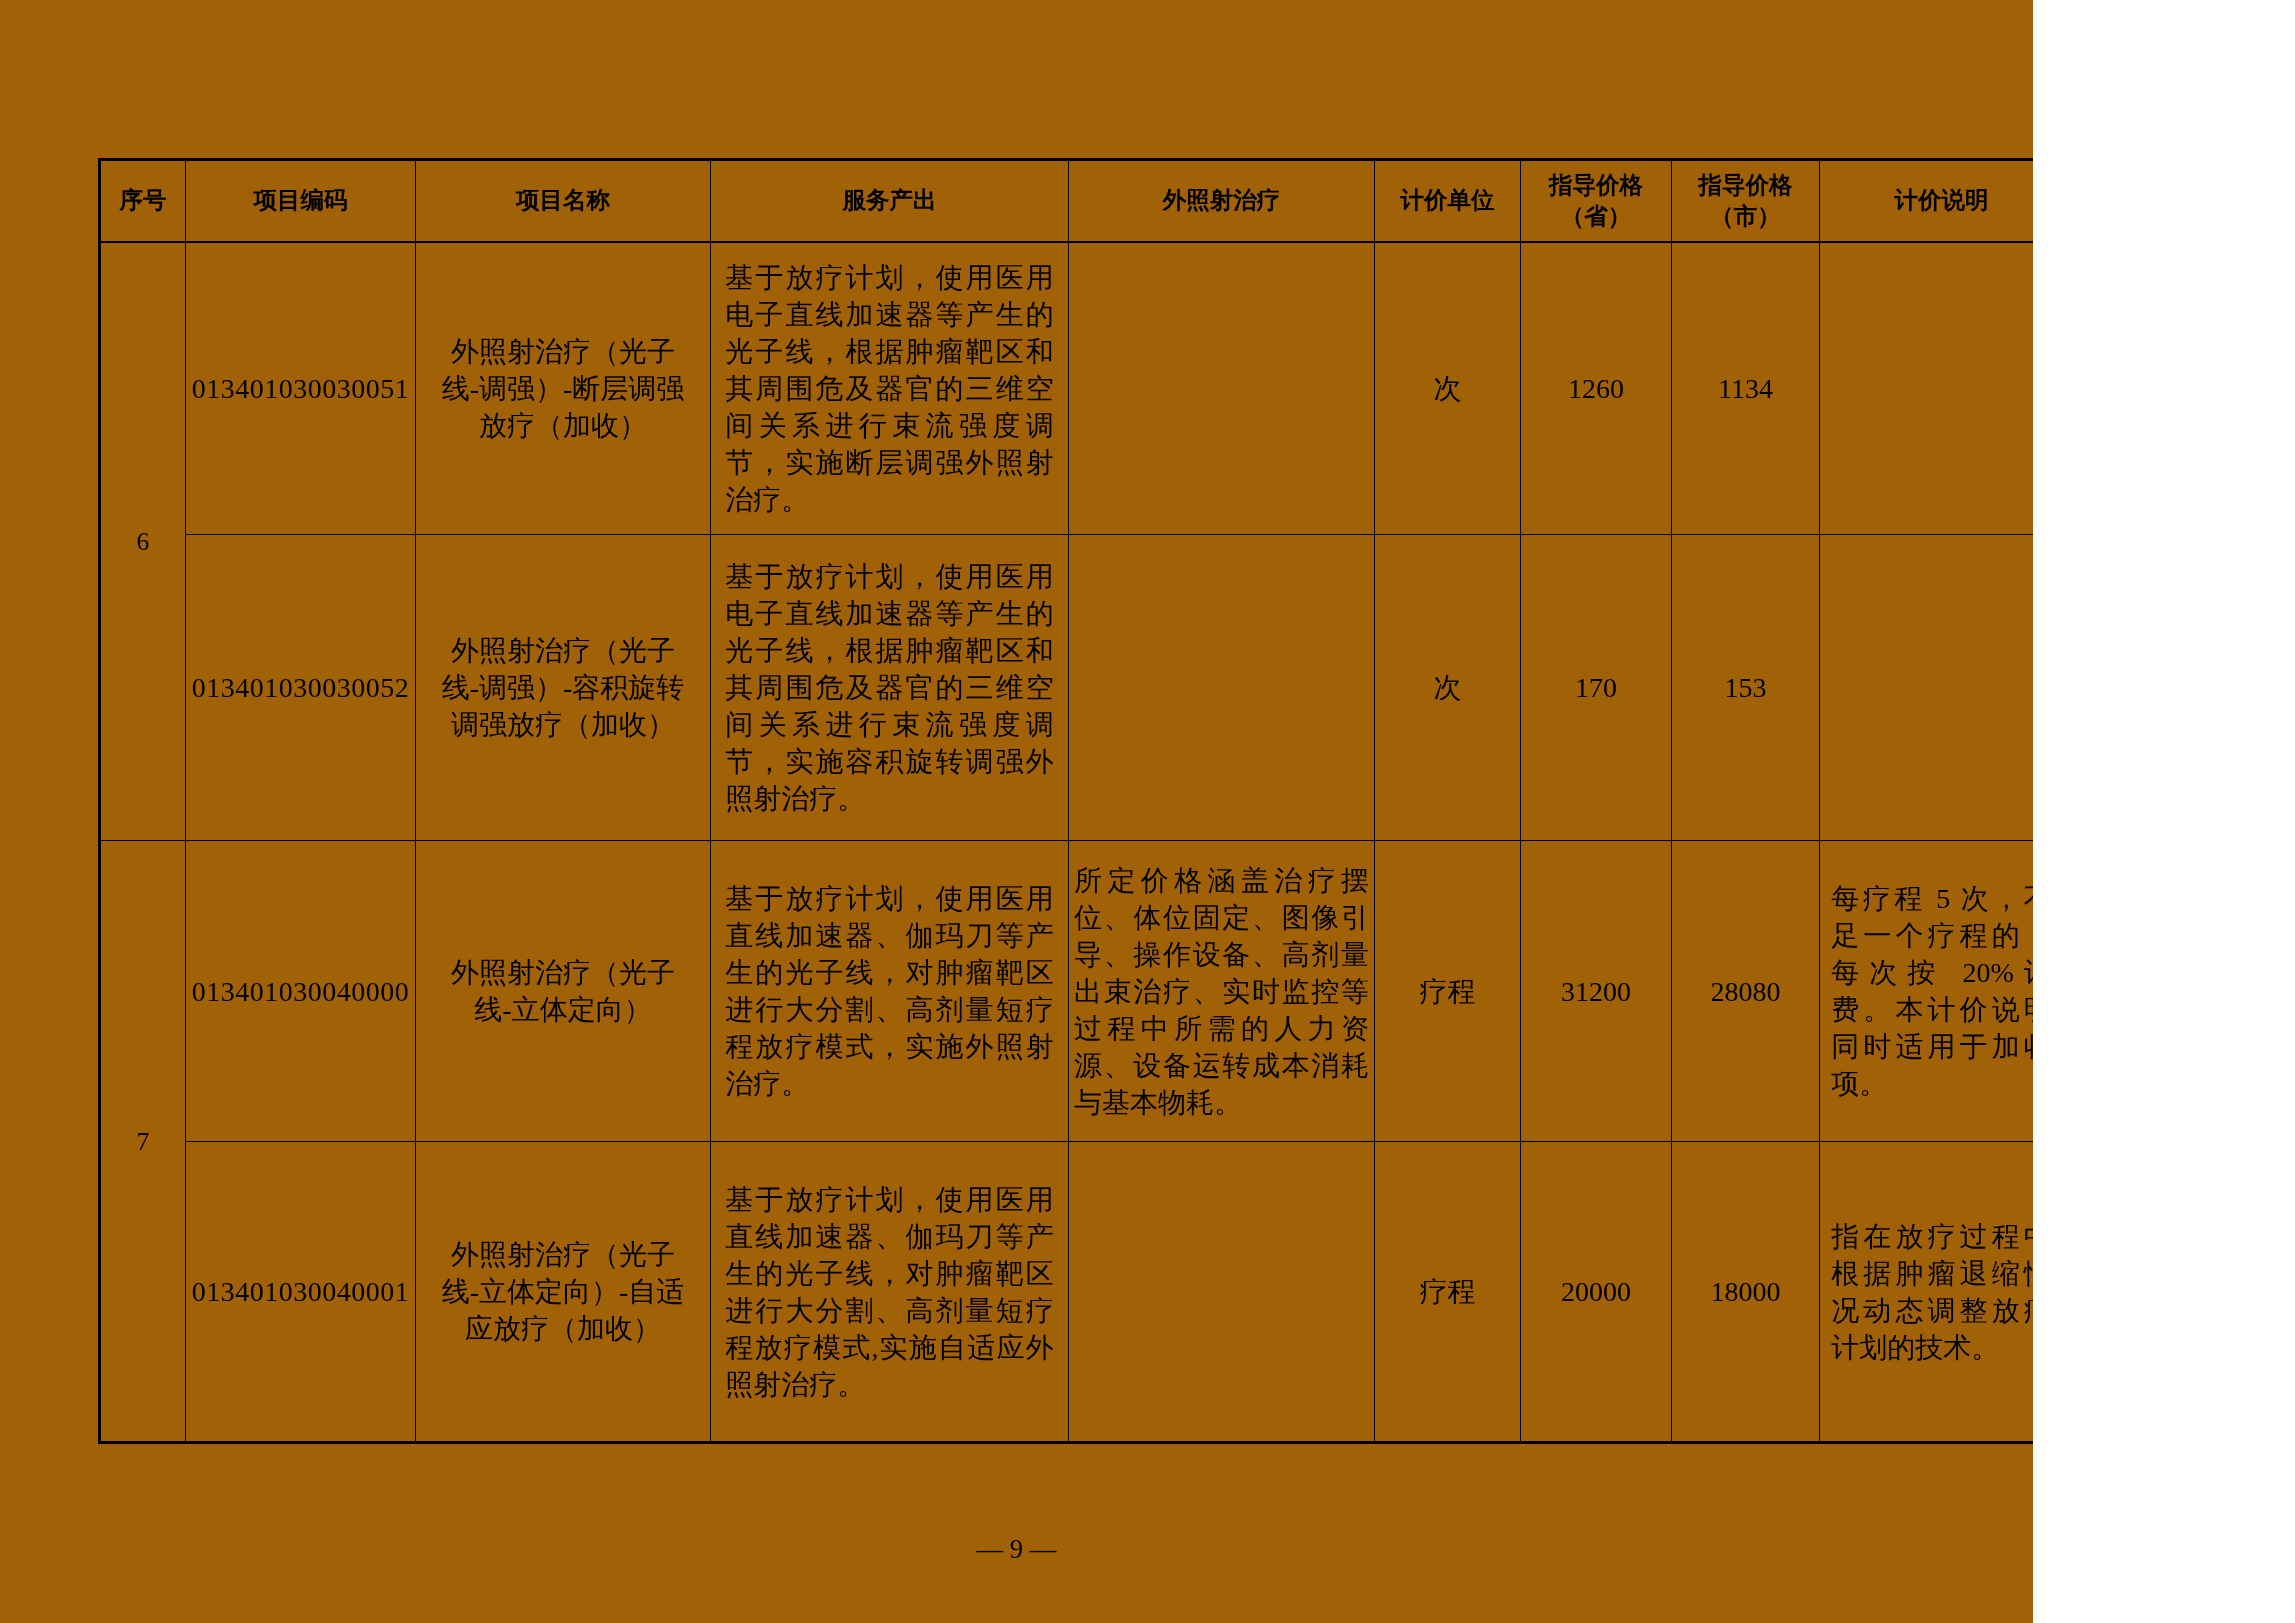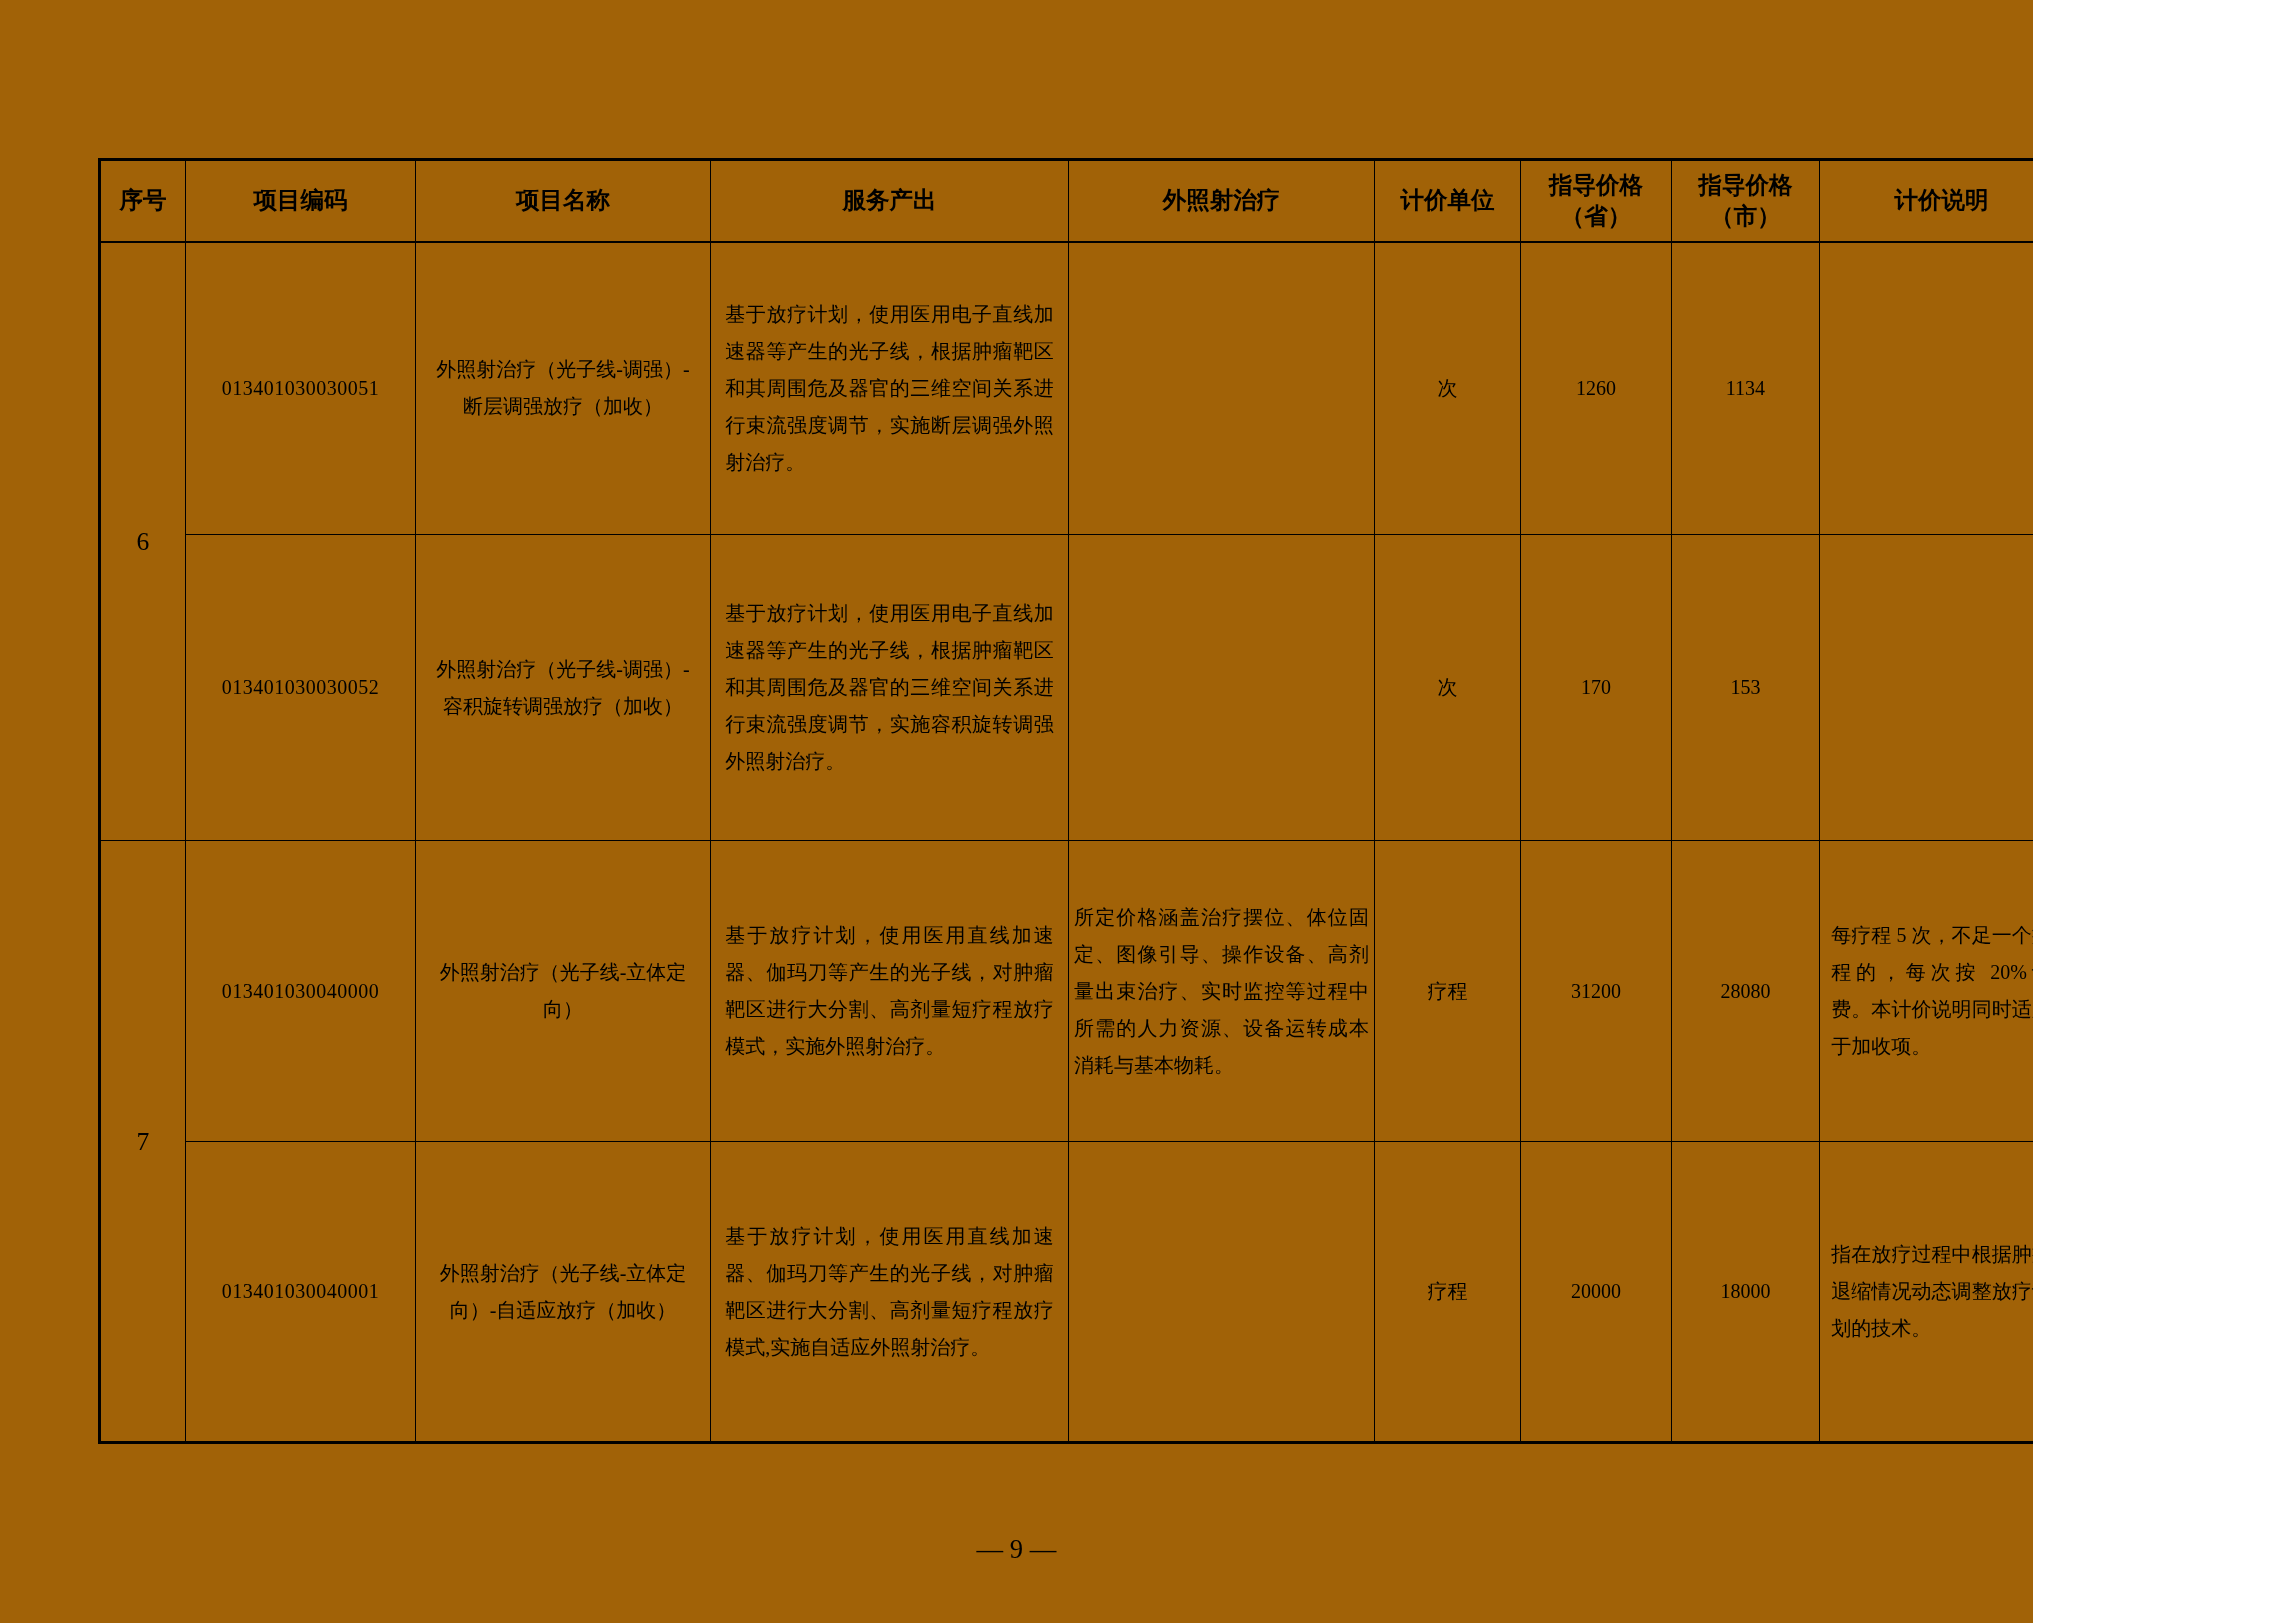--- a/index.html
+++ b/index.html
@@ -41,21 +41,21 @@
   .price-table th {
     font-family: "Liberation Sans", sans-serif;
     font-weight: 700;
     font-size: 23.5px;
     text-align: center;
     line-height: 1.3;
     padding: 0 3.1px;
   }
   .th-pre { white-space: pre-line; }
   .price-table td {
-    font-size: 20px;
+    font-size: 28px;
     line-height: 37px;
     padding: 0 5.1px;
   }
   td.c-serial {
     text-align: center;
     font-size: 25.6px;
   }
   td.c-code {
     text-align: center;
     letter-spacing: 0.5px;

